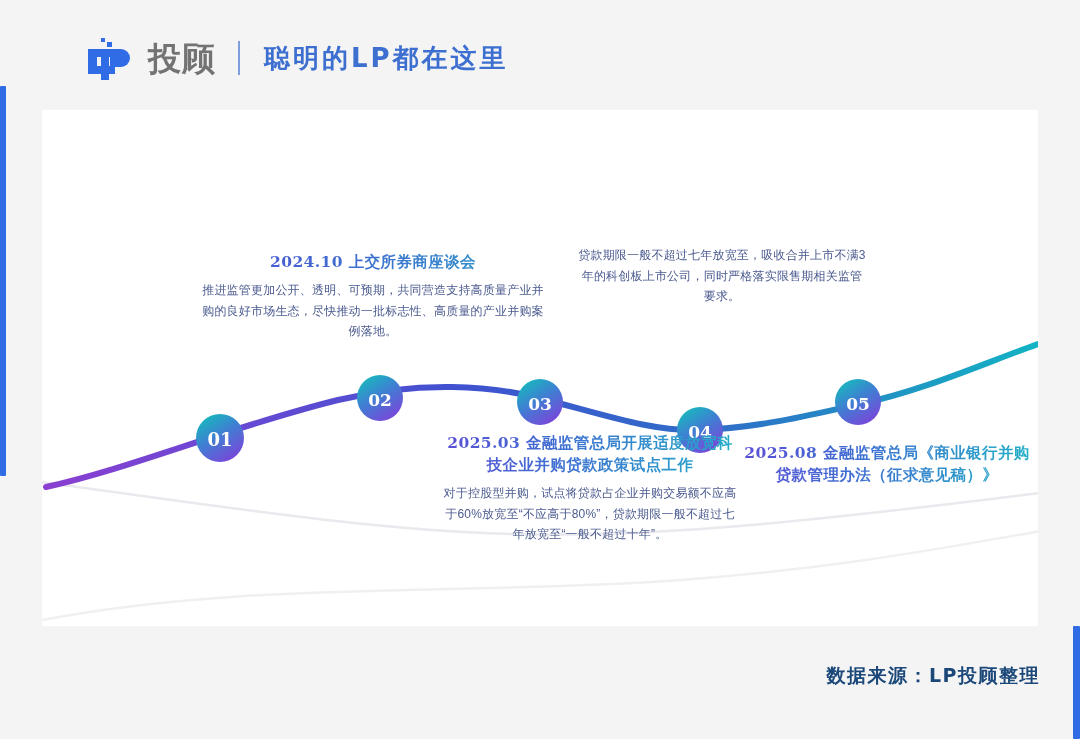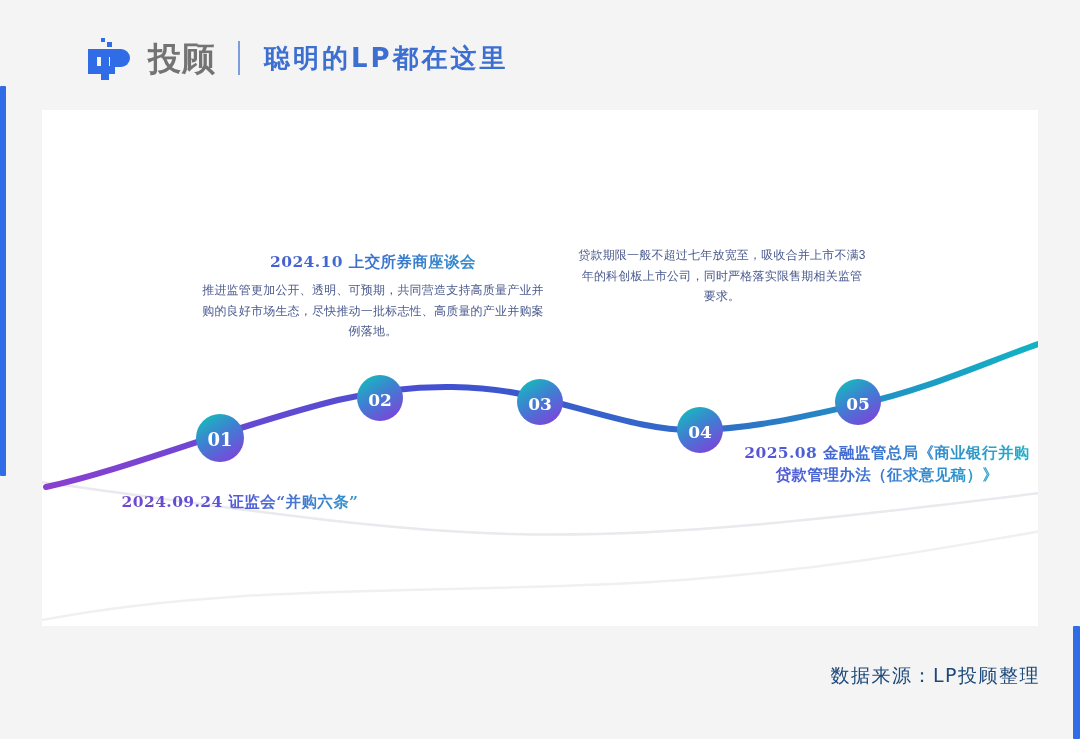--- a/index.html
+++ b/index.html
@@ -85,21 +85,21 @@
 
   
   #item01{left:48px;top:381px;width:300px;}
   #item02{left:155px;top:141px;width:352px;}
   #item03{left:398px;top:322px;width:300px;}
   #item04{left:535px;top:128px;width:290px;}
   #item05{left:700px;top:332px;width:290px;}
 
   .src{
     position:absolute;right:40px;top:663px;
-    font-size:19px;font-weight:normal;color:#1b4878;
+    font-size:19px;font-weight:bold;color:#1b4878;
     letter-spacing:1.5px;
     font-family:"DejaVu Sans","Liberation Sans",sans-serif;
   }
 </style>
 </head>
 <body>
 
 <div class="edge-bar-left"></div>
 <div class="edge-bar-right"></div>
 
@@ -165,28 +165,31 @@
       <circle cx="658" cy="320" r="23" fill="url(#nodeGrad)"></circle>
       <text x="658" y="328" text-anchor="middle" fill="#ffffff" font-family="DejaVu Serif, Liberation Serif, serif" font-size="17" font-weight="bold">04</text>
     </g>
     <g>
       <circle cx="816" cy="292" r="23" fill="url(#nodeGrad)"></circle>
       <text x="816" y="300" text-anchor="middle" fill="#ffffff" font-family="DejaVu Serif, Liberation Serif, serif" font-size="17" font-weight="bold">05</text>
     </g>
   </svg>
 
   <div class="item ta-center" id="item01">
-    <div class="head g-purple">2024.09.24 证监会“并购六条”</div>
   </div>
 
   <div class="item ta-center" id="item02">
     <div class="head g-blue">2024.10 上交所券商座谈会</div>
     <div class="body">推进监管更加公开、透明、可预期，共同营造支持高质量产业并购的良好市场生态，尽快推动一批标志性、高质量的产业并购案例落地。</div>
   </div>
 
+  <div class="item ta-center" id="item03">
+    <div class="head g-pv">2025.03 金融监管总局开展适度放宽科技企业并购贷款政策试点工作</div>
+    <div class="body">对于控股型并购，试点将贷款占企业并购交易额不应高于60%放宽至“不应高于80%”，贷款期限一般不超过七年放宽至“一般不超过十年”。</div>
+  </div>
 
   <div class="item ta-center" id="item04">
     <div class="body">贷款期限一般不超过七年放宽至，吸收合并上市不满3年的科创板上市公司，同时严格落实限售期相关监管要求。</div>
   </div>
 
   <div class="item ta-center" id="item05">
     <div class="head g-pv">2025.08 金融监管总局《商业银行并购贷款管理办法（征求意见稿）》</div>
   </div>
 
 </div>

